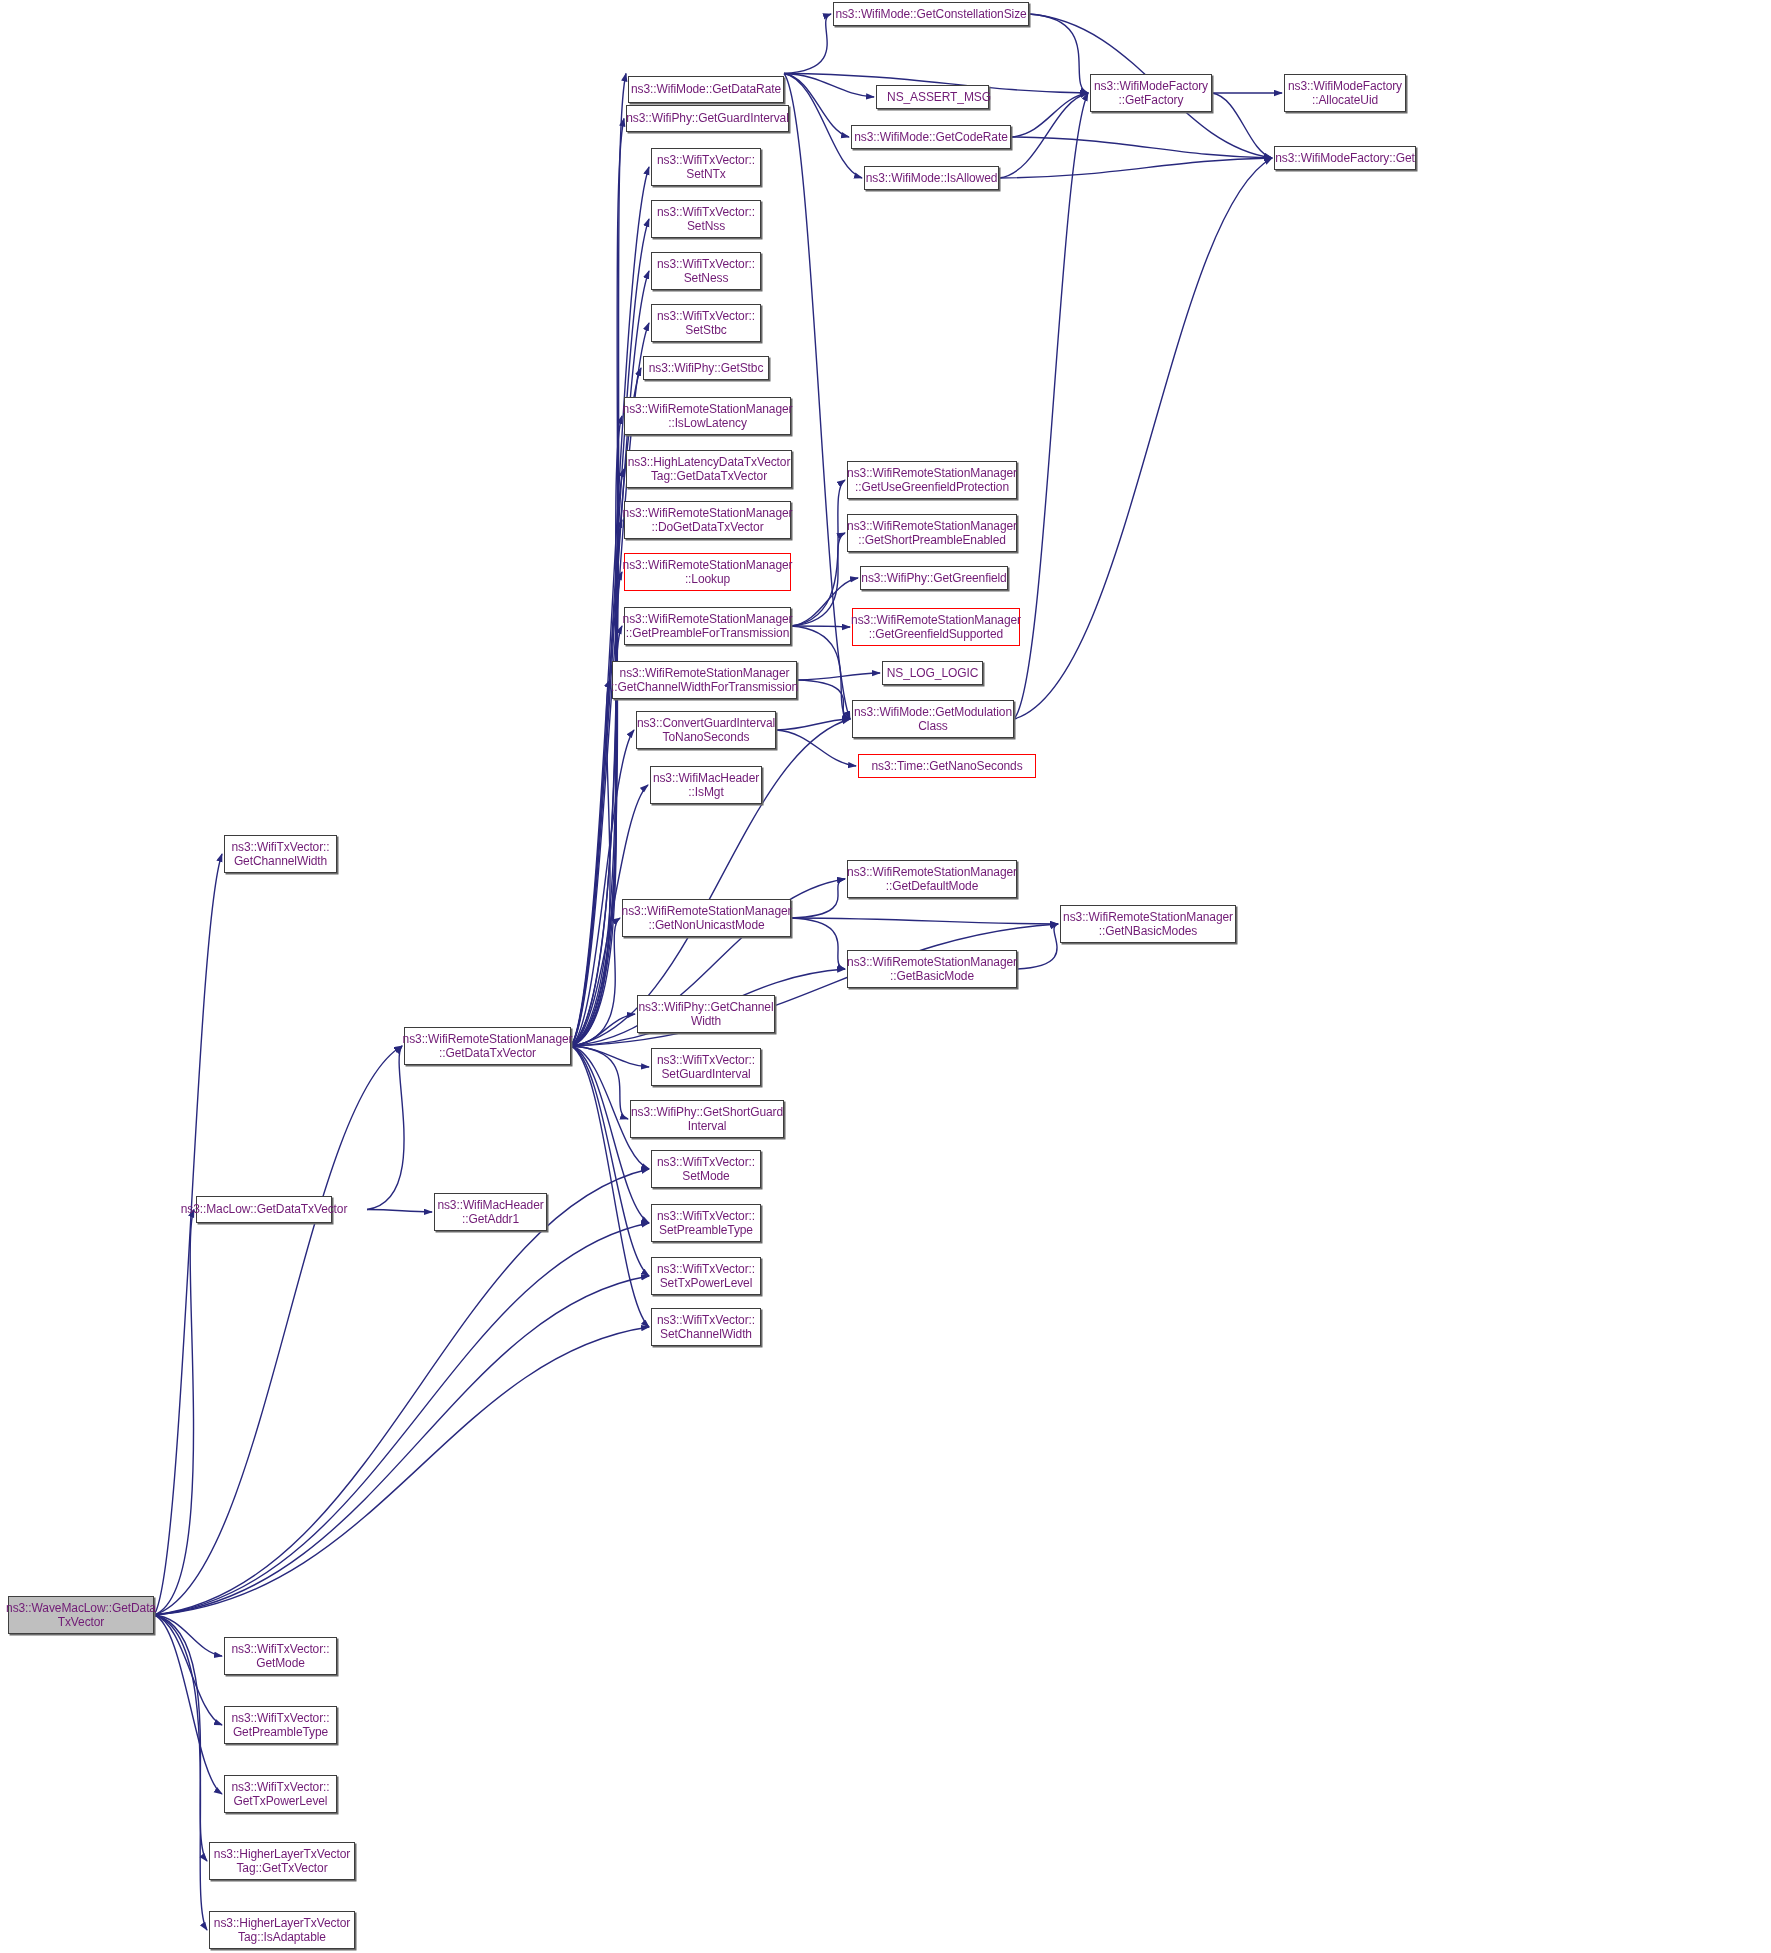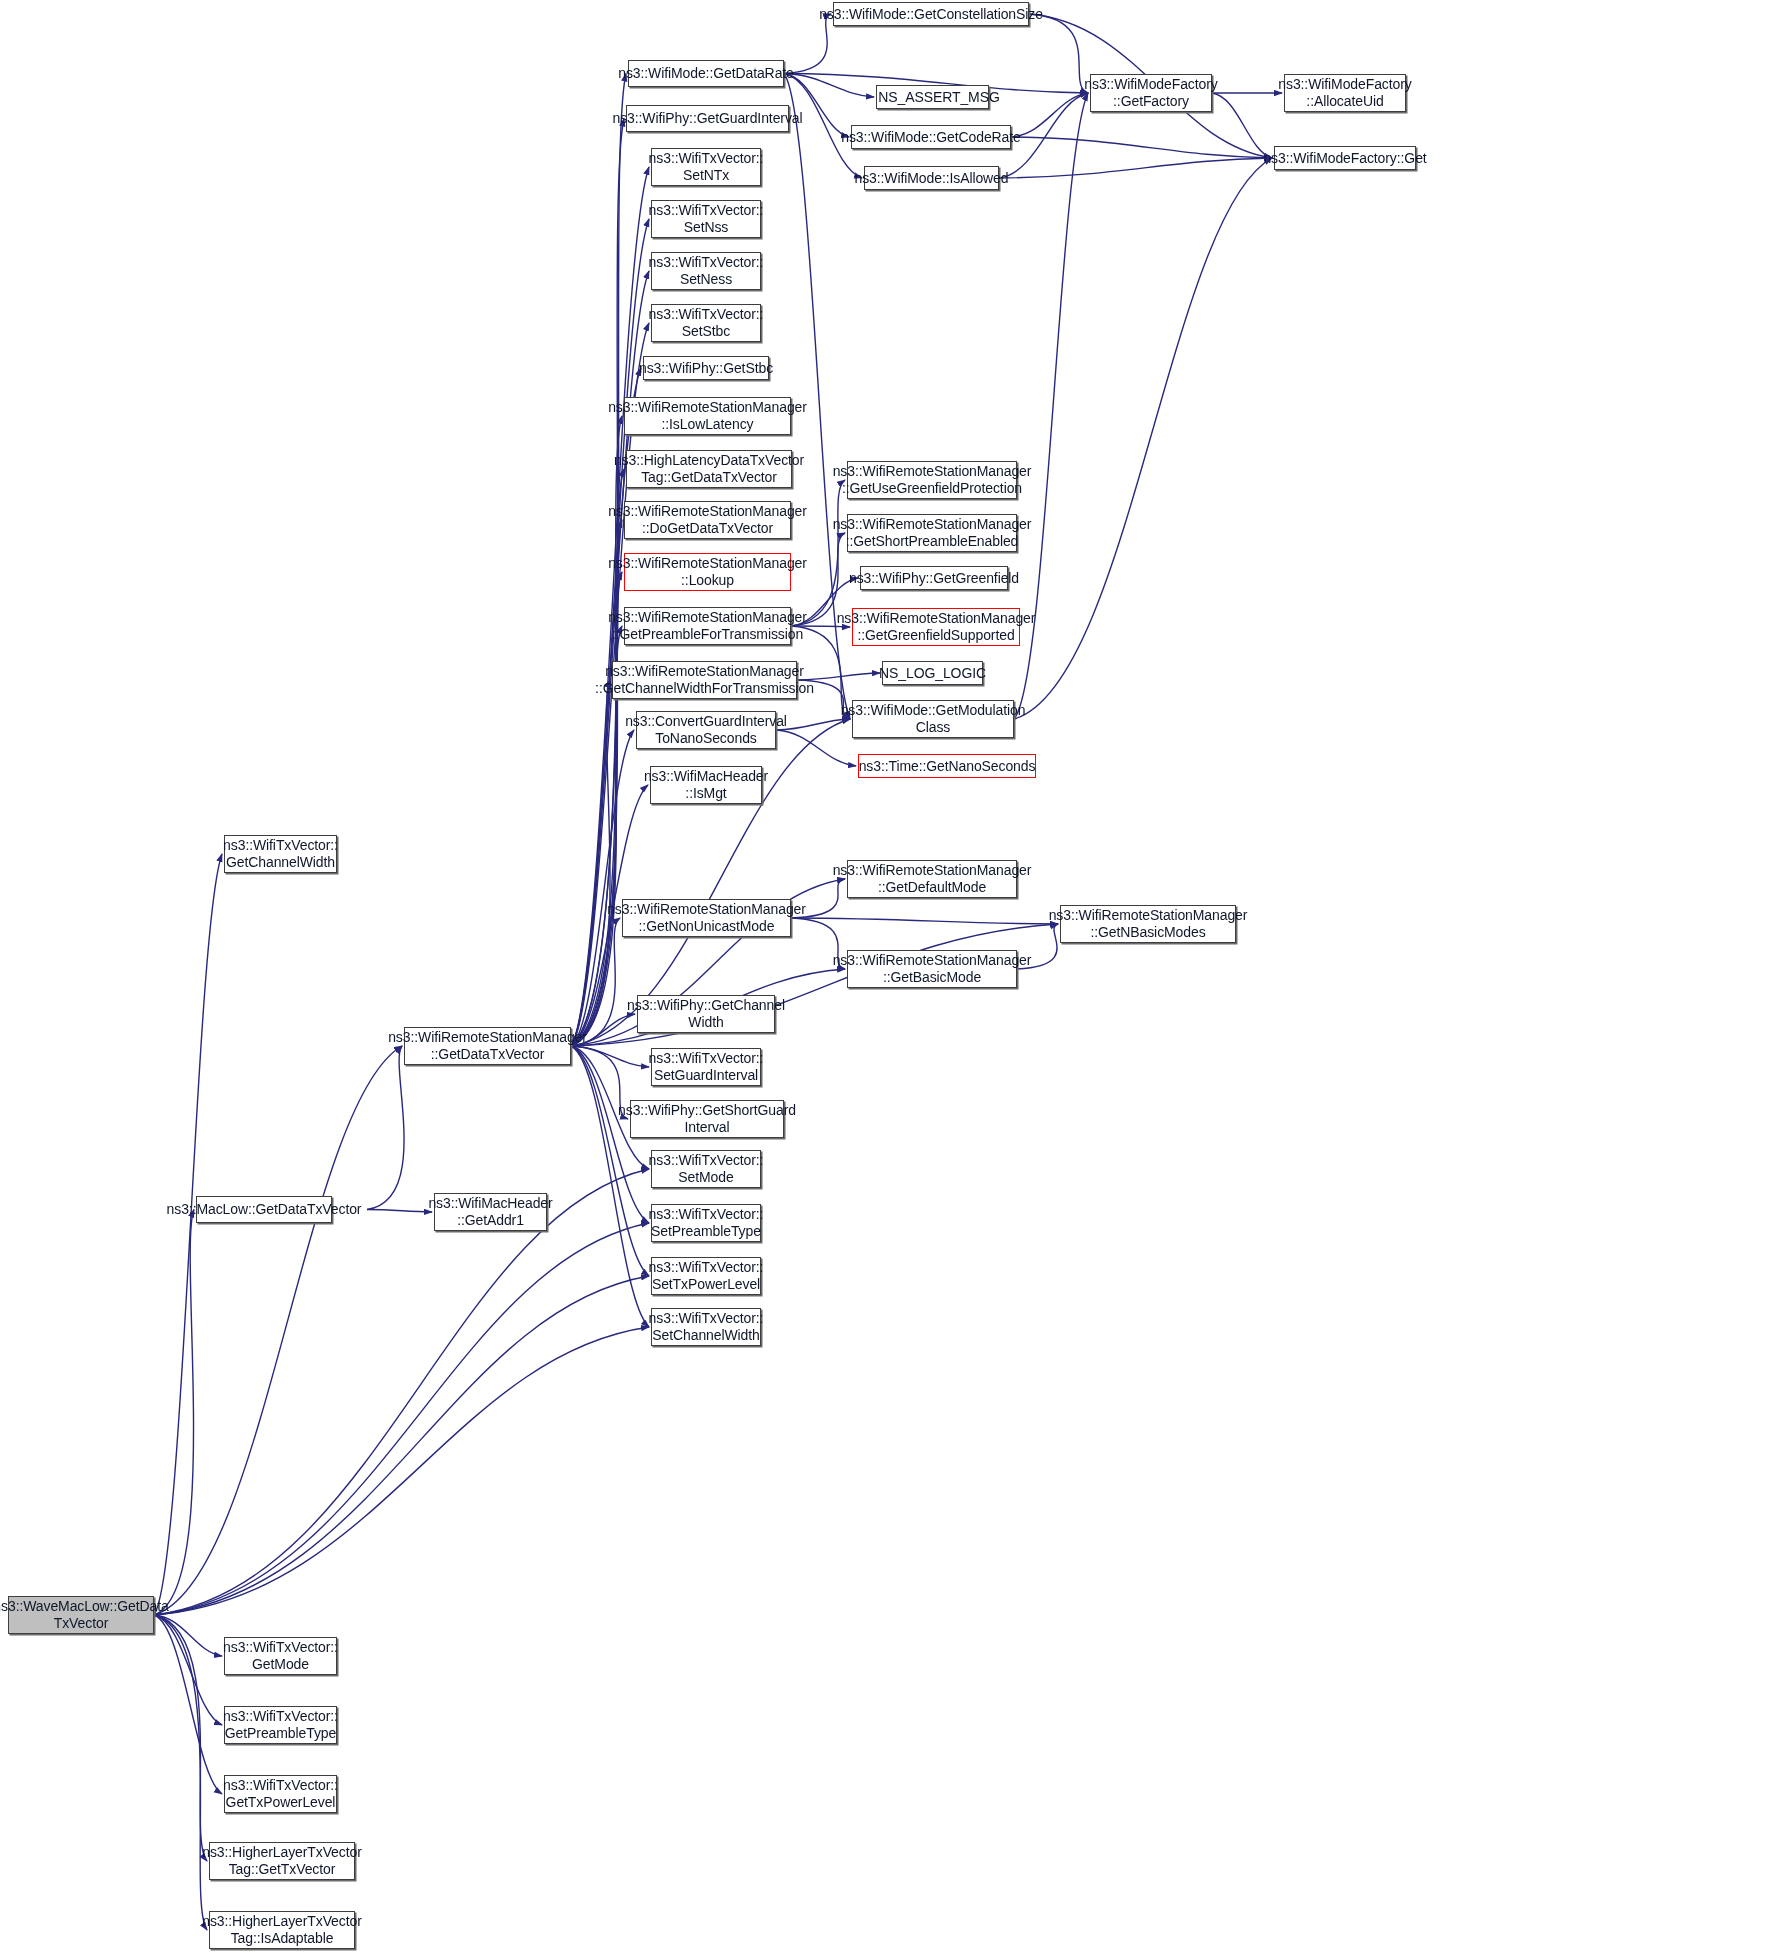--- a/index.html
+++ b/index.html
@@ -25,23 +25,23 @@
   }
   .node {
     position: absolute;
     box-sizing: border-box;
     background: #ffffff;
     border: 1px solid #3d3d3d;
     display: flex;
     align-items: center;
     justify-content: center;
     text-align: center;
-    font-size: 14px;
+    font-size: 12px;
     line-height: 1.18;
-    color: #0f172a;
+    color: #701a75;
     letter-spacing: -0.1px;
     padding: 1px 3px;
     white-space: pre-line;
     box-shadow: 1.5px 1.5px 0 0 #6b6b6b;
   }
   .node.red {
     border: 1.5px solid #ff0000;
     box-shadow: none;
   }
   .node.root {
@@ -145,21 +145,21 @@
       <div class="node" style="left: 224px; top: 1637px; width: 113px; height: 38px;">ns3::WifiTxVector::
 GetMode</div>
       <div class="node" style="left: 224px; top: 1706px; width: 113px; height: 38px;">ns3::WifiTxVector::
 GetPreambleType</div>
       <div class="node" style="left: 224px; top: 1775px; width: 113px; height: 38px;">ns3::WifiTxVector::
 GetTxPowerLevel</div>
       <div class="node" style="left: 209px; top: 1842px; width: 146px; height: 38px;">ns3::HigherLayerTxVector
 Tag::GetTxVector</div>
       <div class="node" style="left: 209px; top: 1911px; width: 146px; height: 38px;">ns3::HigherLayerTxVector
 Tag::IsAdaptable</div>
-      <div class="node" style="left: 628px; top: 60px; width: 156px; height: 27px;">ns3::WifiMode::GetDataRate</div>
+      <div class="node" style="left: 628px; top: 76px; width: 156px; height: 27px;">ns3::WifiMode::GetDataRate</div>
       <div class="node" style="left: 626px; top: 105px; width: 163px; height: 27px;">ns3::WifiPhy::GetGuardInterval</div>
       <div class="node" style="left: 651px; top: 148px; width: 110px; height: 38px;">ns3::WifiTxVector::
 SetNTx</div>
       <div class="node" style="left: 651px; top: 200px; width: 110px; height: 38px;">ns3::WifiTxVector::
 SetNss</div>
       <div class="node" style="left: 651px; top: 252px; width: 110px; height: 38px;">ns3::WifiTxVector::
 SetNess</div>
       <div class="node" style="left: 651px; top: 304px; width: 110px; height: 38px;">ns3::WifiTxVector::
 SetStbc</div>
       <div class="node" style="left: 643px; top: 356px; width: 126px; height: 24px;">ns3::WifiPhy::GetStbc</div>

